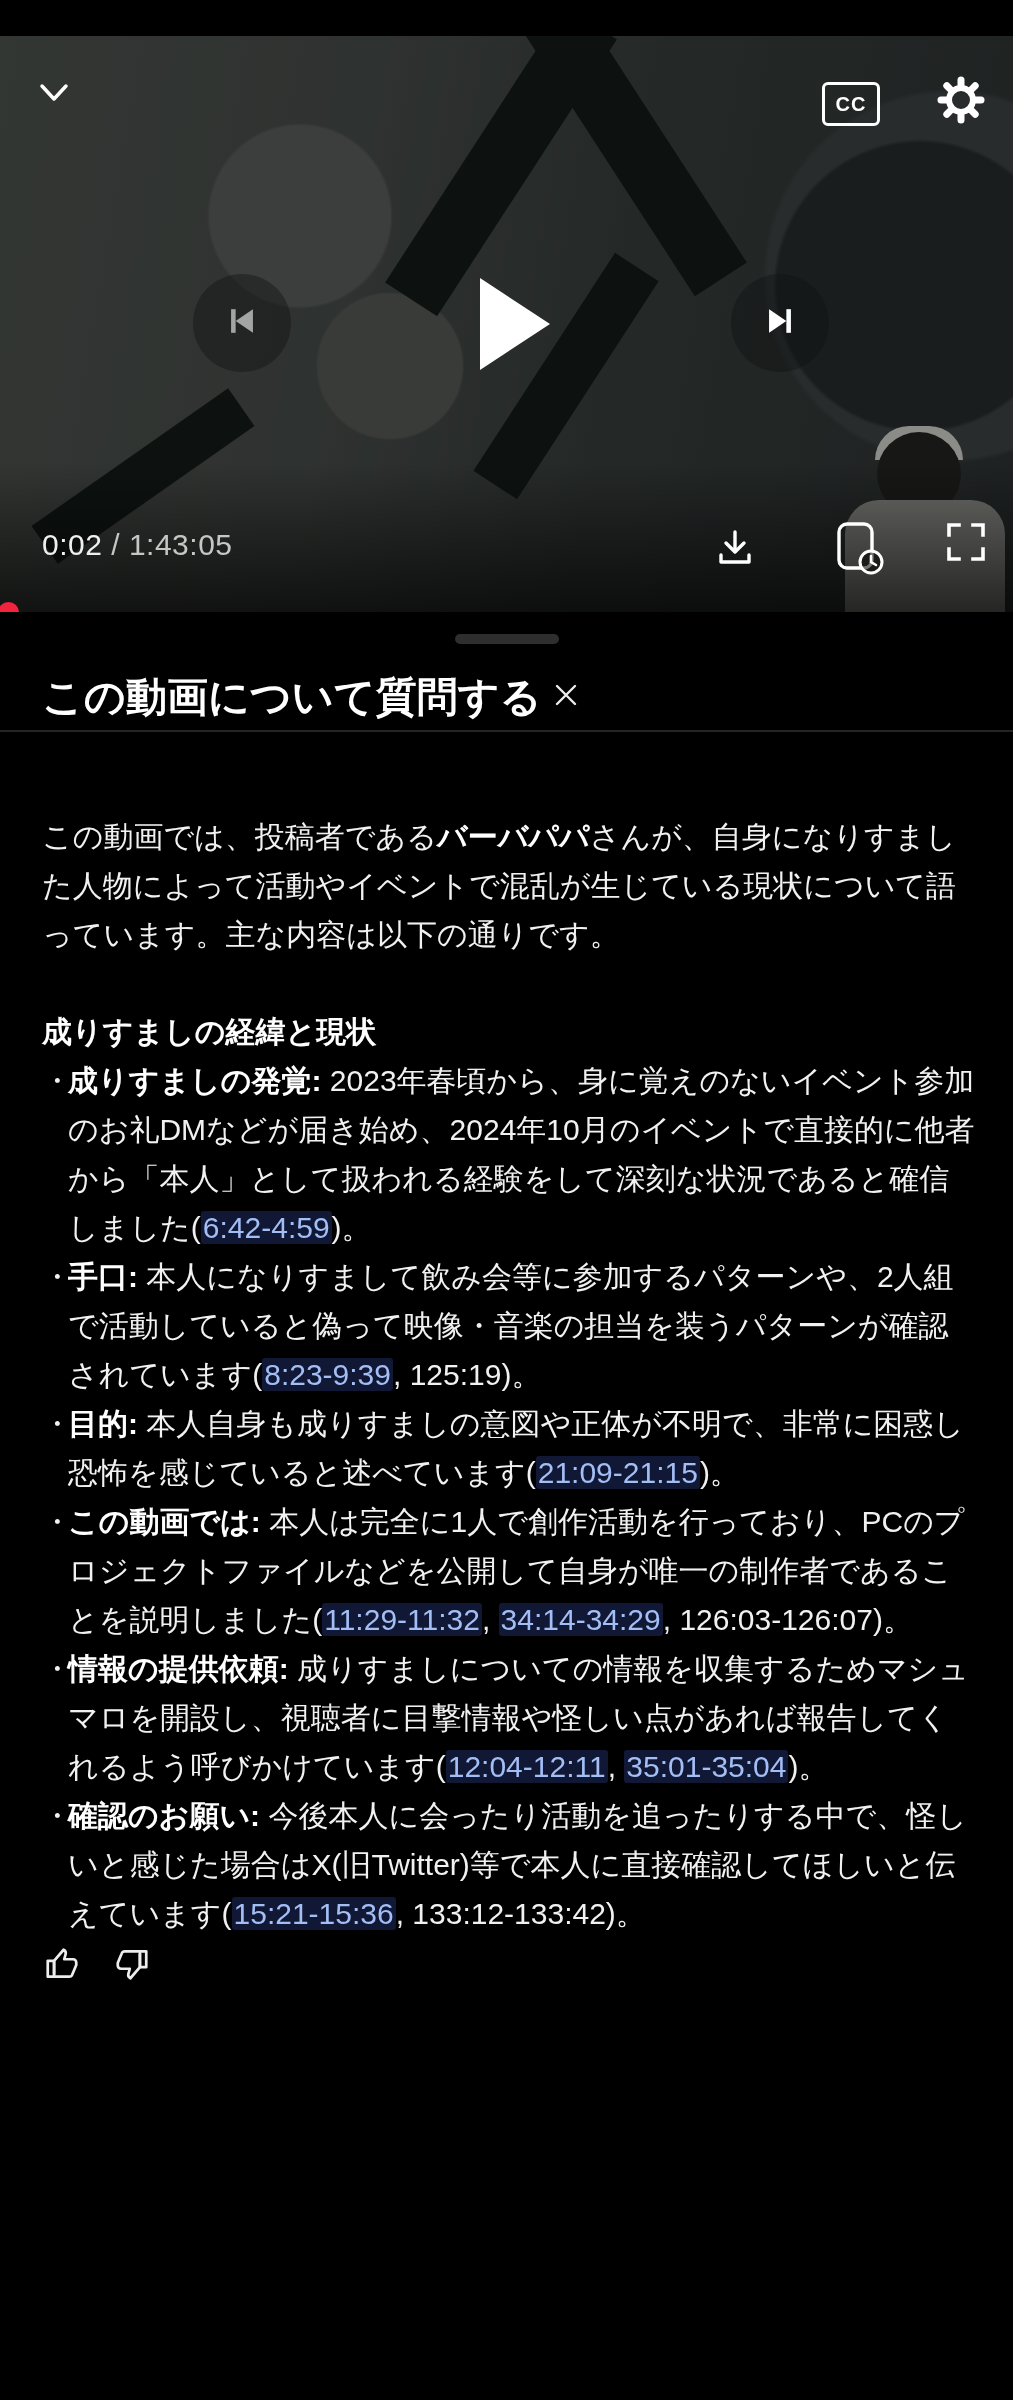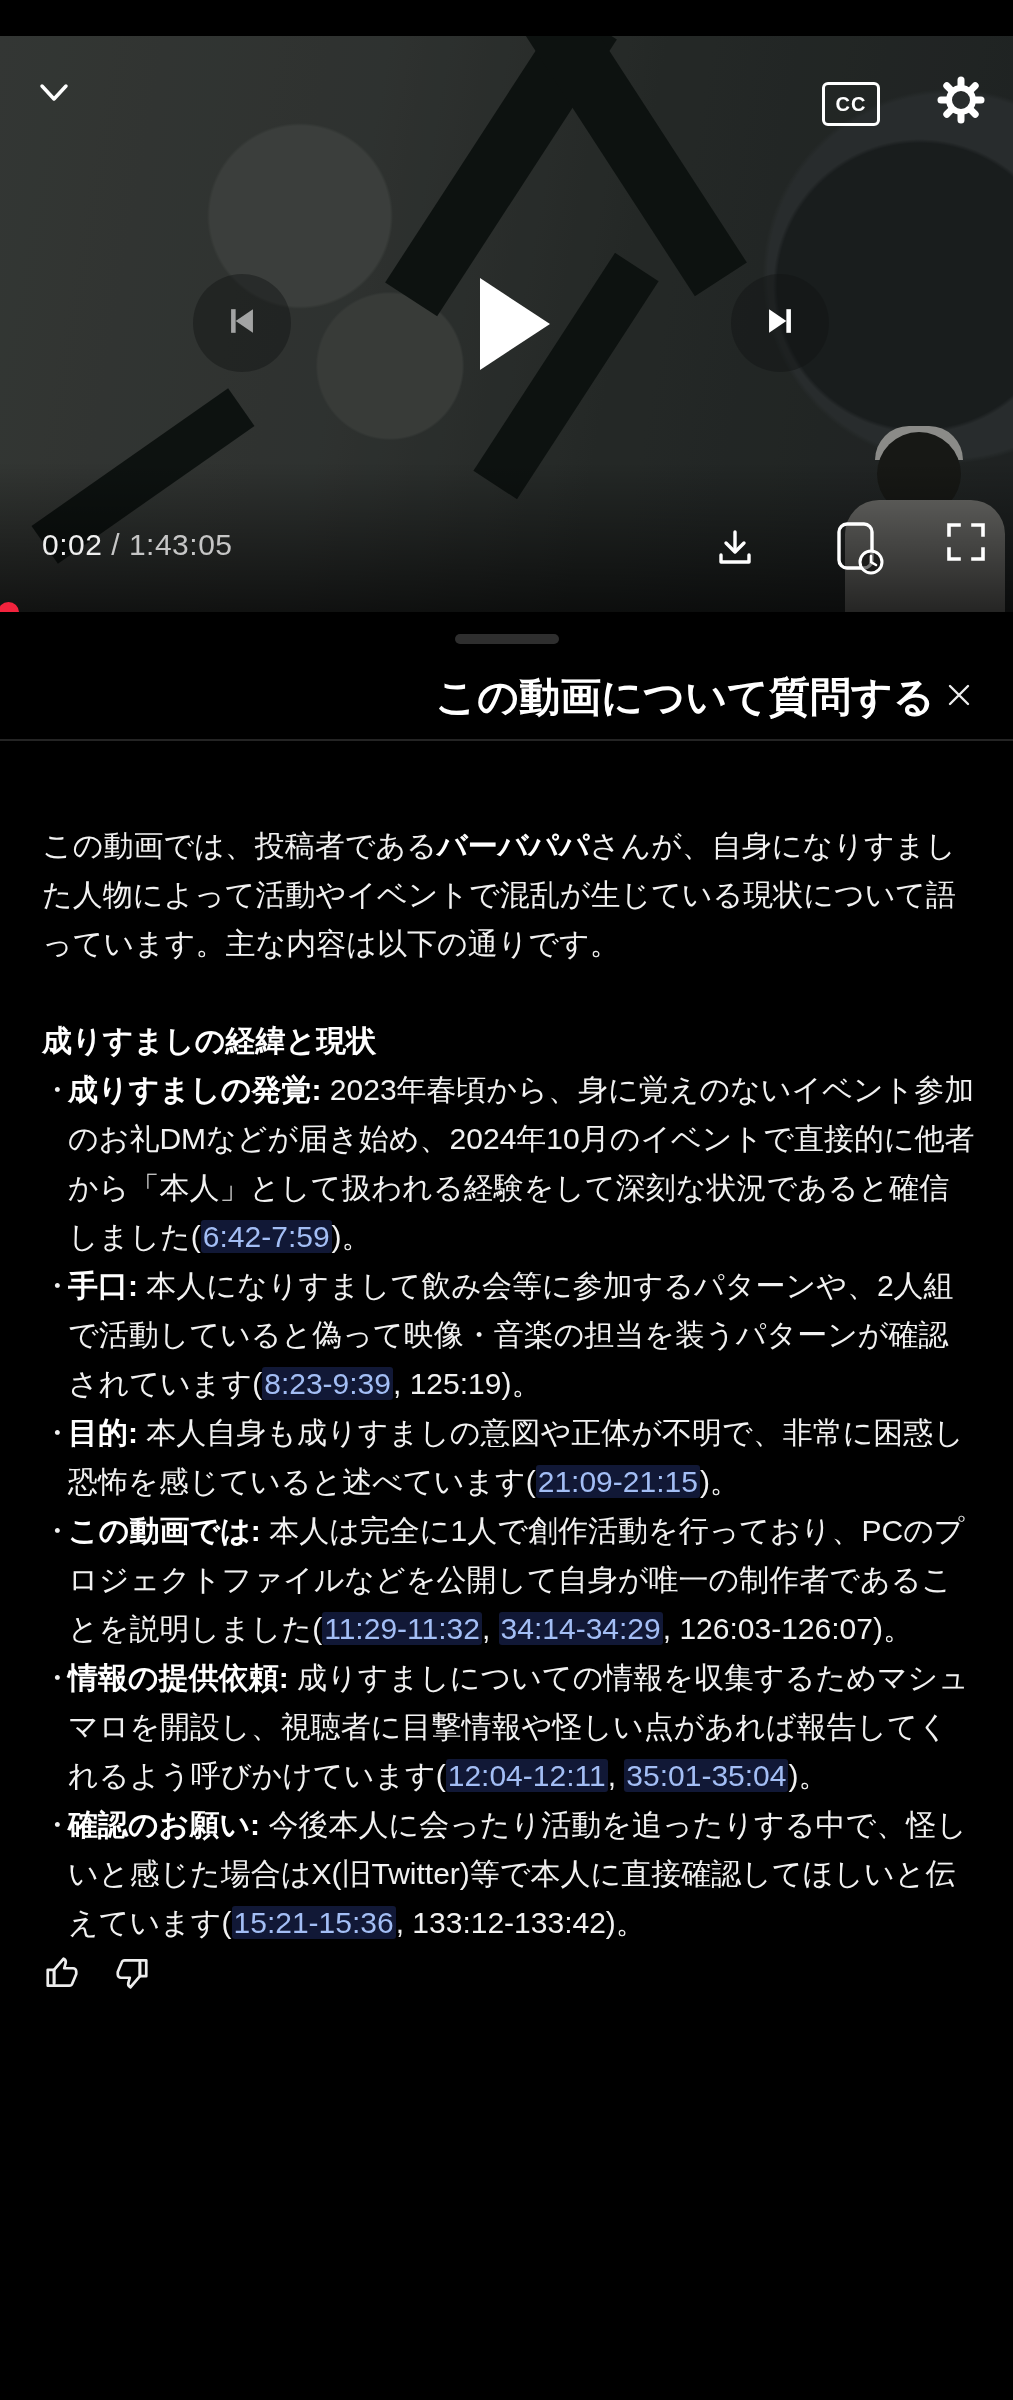--- a/index.html
+++ b/index.html
@@ -41,21 +41,21 @@
   .next-circle{left:731px;top:238px;}
   .play-btn{left:478px;top:240px;}
   .time-display{left:42px;top:492px;font-size:30px;letter-spacing:.5px;}
   .time-cur{color:#efefef;}
   .time-sep,.time-dur{color:#c6c6c6;}
   .progress-dot{position:absolute;left:-2px;top:566px;width:21px;height:21px;border-radius:50%;background:#f2233d;}
 
   
   .panel{position:absolute;top:576px;left:0;width:1013px;height:1824px;background:#000;}
   .handle{width:104px;height:10px;border-radius:5px;background:#2e2e2e;margin:22px auto 0;}
-  .panel-header{display:flex;align-items:center;justify-content:flex-end;padding:28px 30px 17px 42px;}
+  .panel-header{display:flex;align-items:center;justify-content:flex-start;padding:28px 30px 8px 42px;}
   .panel-title{font-size:41px;font-weight:700;color:#fff;line-height:50px;}
   .close-btn{width:48px;height:48px;display:flex;align-items:center;justify-content:center;}
   .divider{height:2px;background:#242424;}
 
   .panel-body{padding:80px 38px 0 42px;font-size:30px;line-height:49px;color:#f1f1f1;}
   .para{margin:48px 0;}
   .panel-body > :first-child{margin-top:0;}
   .para:last-child{margin-bottom:8px;}
   .heading{margin:48px 0 0;font-weight:700;color:#fff;}
   .li{display:flex;margin:0;}
@@ -187,21 +187,21 @@
         </span>
       </div>
     </div>
     <div class="divider"></div>
 
     <div class="panel-body" id="panel-body">
         <p class="para"><span>この動画では、投稿者である</span><span class="b">バーバパパ</span><span>さんが、自身になりすました人物によって活動やイベントで混乱が生じている現状について語っています。主な内容は以下の通りです。</span></p>
         <p class="heading"><span class="b">成りすましの経緯と現状</span></p>
         <div class="li">
           <span class="bullet">・</span>
-          <span class="li-text"><span class="b">成りすましの発覚:</span><span> 2023年春頃から、身に覚えのないイベント参加のお礼DMなどが届き始め、2024年10月のイベントで直接的に他者から「本人」として扱われる経験をして深刻な状況であると確信しました(</span><span class="ts">6:42-7:59</span><span>)。</span></span>
+          <span class="li-text"><span class="b">成りすましの発覚:</span><span> 2023年春頃から、身に覚えのないイベント参加のお礼DMなどが届き始め、2024年10月のイベントで直接的に他者から「本人」として扱われる経験をして深刻な状況であると確信しました(</span><span class="ts">6:42-4:59</span><span>)。</span></span>
         </div>
         <div class="li">
           <span class="bullet">・</span>
           <span class="li-text"><span class="b">手口:</span><span> 本人になりすまして飲み会等に参加するパターンや、2人組で活動していると偽って映像・音楽の担当を装うパターンが確認されています(</span><span class="ts">8:23-9:39</span><span>, 125:19)。</span></span>
         </div>
         <div class="li">
           <span class="bullet">・</span>
           <span class="li-text"><span class="b">目的:</span><span> 本人自身も成りすましの意図や正体が不明で、非常に困惑し恐怖を感じていると述べています(</span><span class="ts">21:09-21:15</span><span>)。</span></span>
         </div>
         <div class="li">

